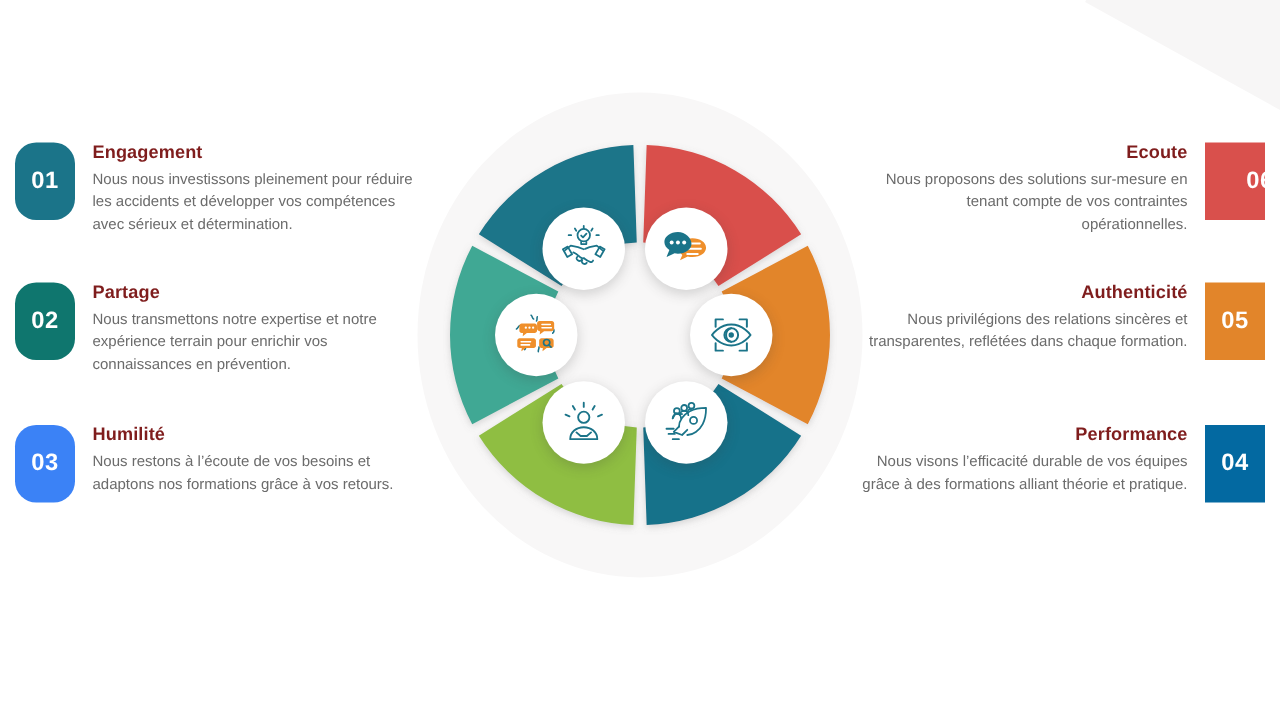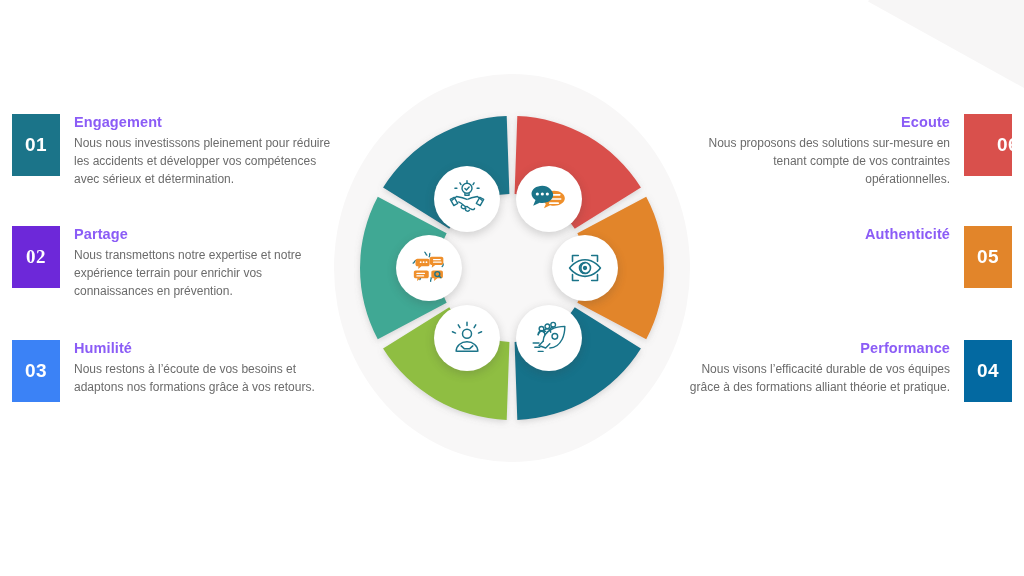--- a/index.html
+++ b/index.html
@@ -105,40 +105,40 @@
     font-weight: bold;
     letter-spacing: 0.5px;
   }
 
   .card-body { width: 262px; }
   .card.right .card-body { text-align: right; }
 
   .card-title {
     font-size: 14.5px;
     font-weight: bold;
-    color: #8b5cf6;
+    color: #7f1d1d;
     margin-bottom: 4px;
     letter-spacing: 0.1px;
   }
 
   .card-desc {
     font-size: 12px;
     line-height: 1.52;
     color: #6b6b6b;
   }
 
   
   .c1 { left: 12px;  top: 114px; }
   .c2 { left: 12px;  top: 226px; }
   .c3 { left: 12px;  top: 340px; }
   .c4 { right: 12px; top: 340px; }
   .c5 { right: 12px; top: 226px; }
   .c6 { right: 12px; top: 114px; }
 
-  .c1 .badge, .c2 .badge, .c3 .badge { height: 62px; }
+  .c1 .badge, .c2 .badge, .c3 .badge { height: 62px; border-radius: 17px; }
   .c4 .badge, .c5 .badge, .c6 .badge { height: 62px; }
 </style>
 </head>
 <body>
 
 <div class="corner-deco"></div>
 
 <div class="stage">
 
   <div class="wheel-wrap">
@@ -270,21 +270,21 @@
 
   <div class="card left c1">
     <div class="badge" style="background-color: rgb(27, 116, 137);">01</div>
     <div class="card-body">
       <div class="card-title">Engagement</div>
       <div class="card-desc">Nous nous investissons pleinement pour réduire les accidents et développer vos compétences avec sérieux et détermination.</div>
     </div>
   </div>
 
   <div class="card left c2">
-    <div class="badge" style="background-color: #6d28d9; font-family: Liberation Serif, serif;">02</div>
+    <div class="badge" style="background-color: #0f766e;">02</div>
     <div class="card-body">
       <div class="card-title">Partage</div>
       <div class="card-desc">Nous transmettons notre expertise et notre expérience terrain pour enrichir vos connaissances en prévention.</div>
     </div>
   </div>
 
   <div class="card left c3">
     <div class="badge" style="background-color: #3b82f6;">03</div>
     <div class="card-body">
       <div class="card-title">Humilité</div>
@@ -297,20 +297,21 @@
     <div class="card-body">
       <div class="card-title">Ecoute</div>
       <div class="card-desc">Nous proposons des solutions sur-mesure en tenant compte de vos contraintes opérationnelles.</div>
     </div>
   </div>
 
   <div class="card right c5">
     <div class="badge" style="background-color: rgb(226, 133, 42);">05</div>
     <div class="card-body">
       <div class="card-title">Authenticité</div>
+      <div class="card-desc">Nous privilégions des relations sincères et transparentes, reflétées dans chaque formation.</div>
     </div>
   </div>
 
   <div class="card right c4">
     <div class="badge" style="background-color: #0369a1;">04</div>
     <div class="card-body">
       <div class="card-title">Performance</div>
       <div class="card-desc">Nous visons l’efficacité durable de vos équipes grâce à des formations alliant théorie et pratique.</div>
     </div>
   </div>

